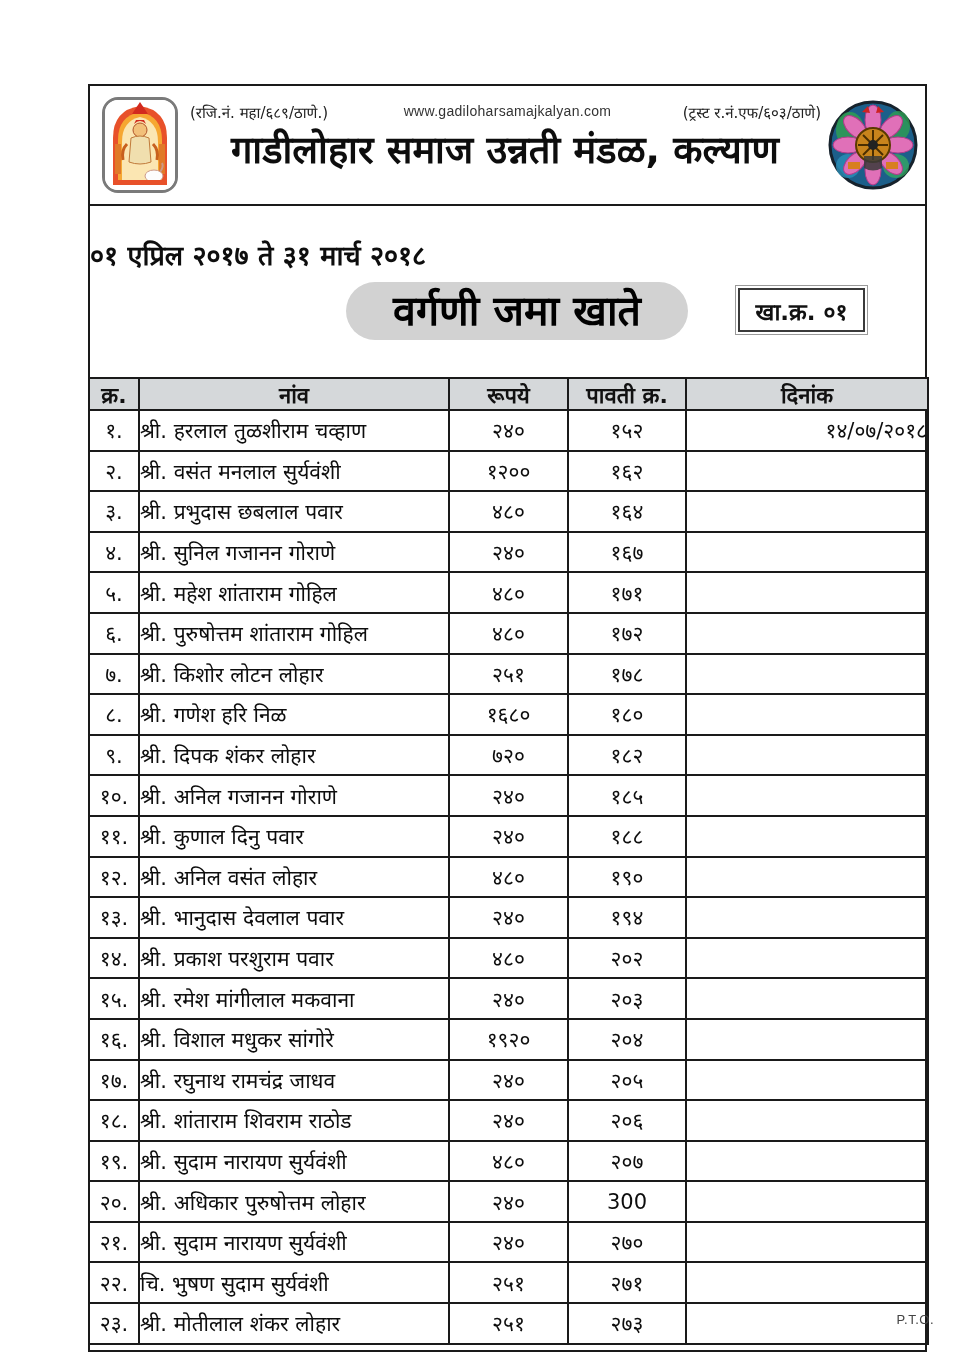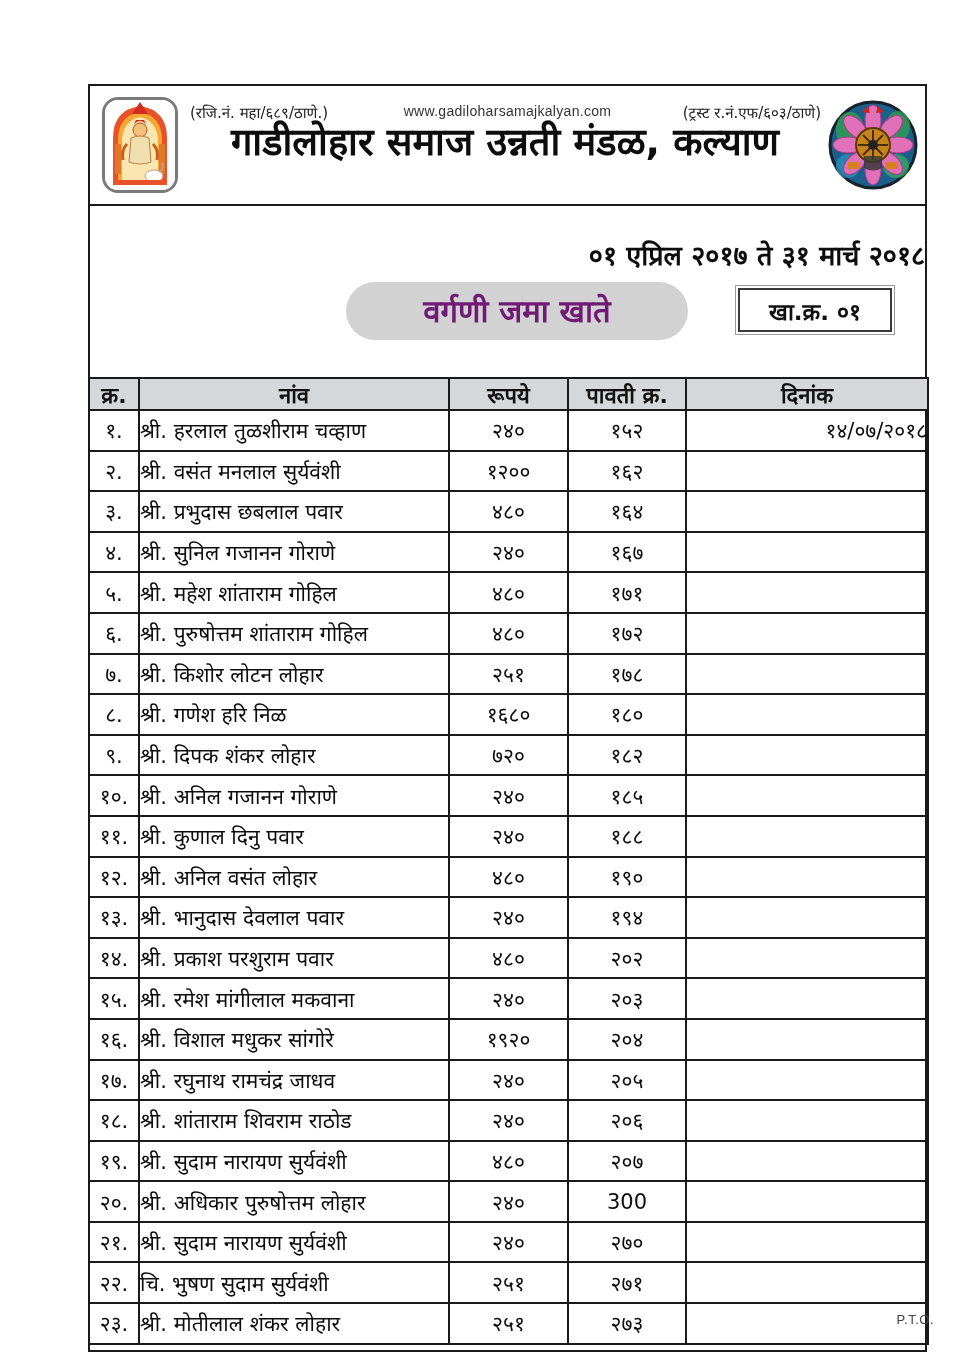--- a/index.html
+++ b/index.html
@@ -20,36 +20,36 @@
     background:#fff;overflow:hidden;
   }
   .logo-right{position:absolute;right:7px;top:14px;width:90px;height:90px;}
   .reg-left{position:absolute;left:100px;top:16px;font-size:15px;color:#222;}
   .reg-right{position:absolute;right:104px;top:16px;font-size:15px;color:#222;}
   .website{
     position:absolute;left:0;right:0;top:17px;text-align:center;
     font-family:"Liberation Sans",sans-serif;font-size:14px;color:#333;letter-spacing:.3px;
   }
   .org-name{
-    position:absolute;left:95px;right:100px;top:28px;text-align:center;
+    position:absolute;left:95px;right:100px;top:36px;text-align:center;
     font-size:38px;font-weight:bold;color:#0d0d0d;white-space:nowrap;
   }
   
   .mid{position:relative;height:171px;}
   .period{
-    position:absolute;left:0;right:0;top:30px;text-align:right;
+    position:absolute;left:0;right:0;top:30px;text-align:left;
     font-size:27px;font-weight:bold;color:#0d0d0d;
   }
   .title-pill{
     position:absolute;left:256px;top:76px;width:342px;height:58px;
     background:#d2d2d2;border-radius:29px;text-align:center;line-height:58px;
-    font-size:31px;font-weight:bold;color:#701a75;
+    font-size:41px;font-weight:bold;color:#000000;
   }
   .account-box{
-    position:absolute;left:648px;top:82px;width:154px;height:44px;
+    position:absolute;left:648px;top:82px;width:127px;height:44px;
     background:#fff;border:2px solid #3a3a3a;outline:1px solid #9a9a9a;outline-offset:2px;
     text-align:center;line-height:44px;font-size:23px;font-weight:bold;box-sizing:border-box;
   }
   
   table.ledger{
     width:839px;border-collapse:collapse;table-layout:fixed;
     margin-left:-2px; 
     border:2px solid #1a1a1a;
   }
   .ledger th,.ledger td{

